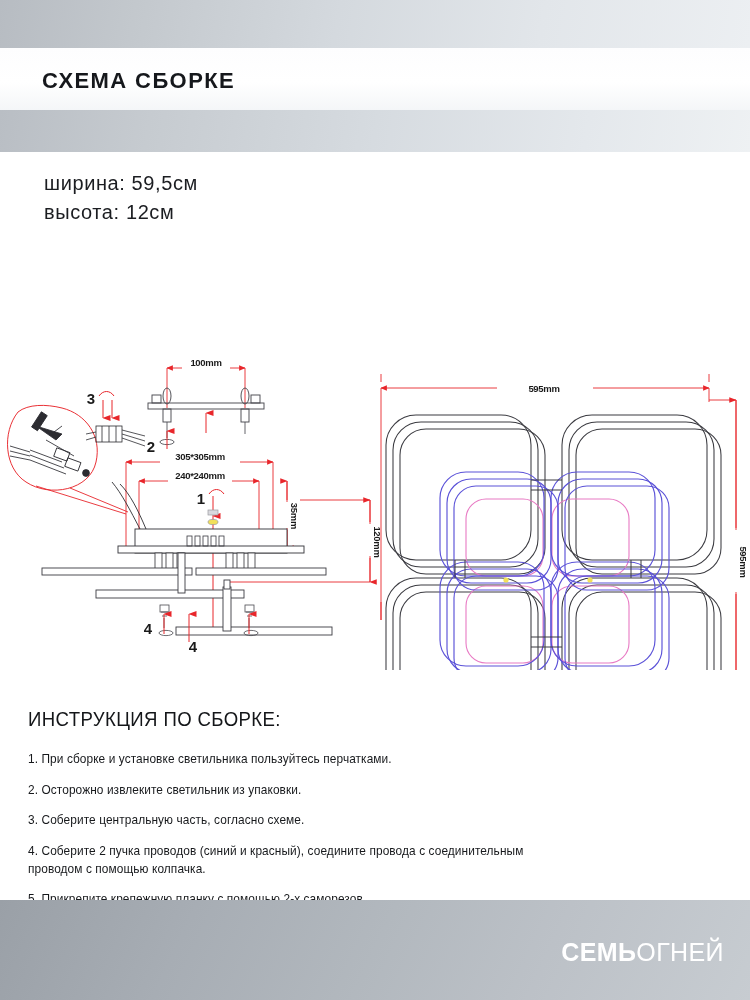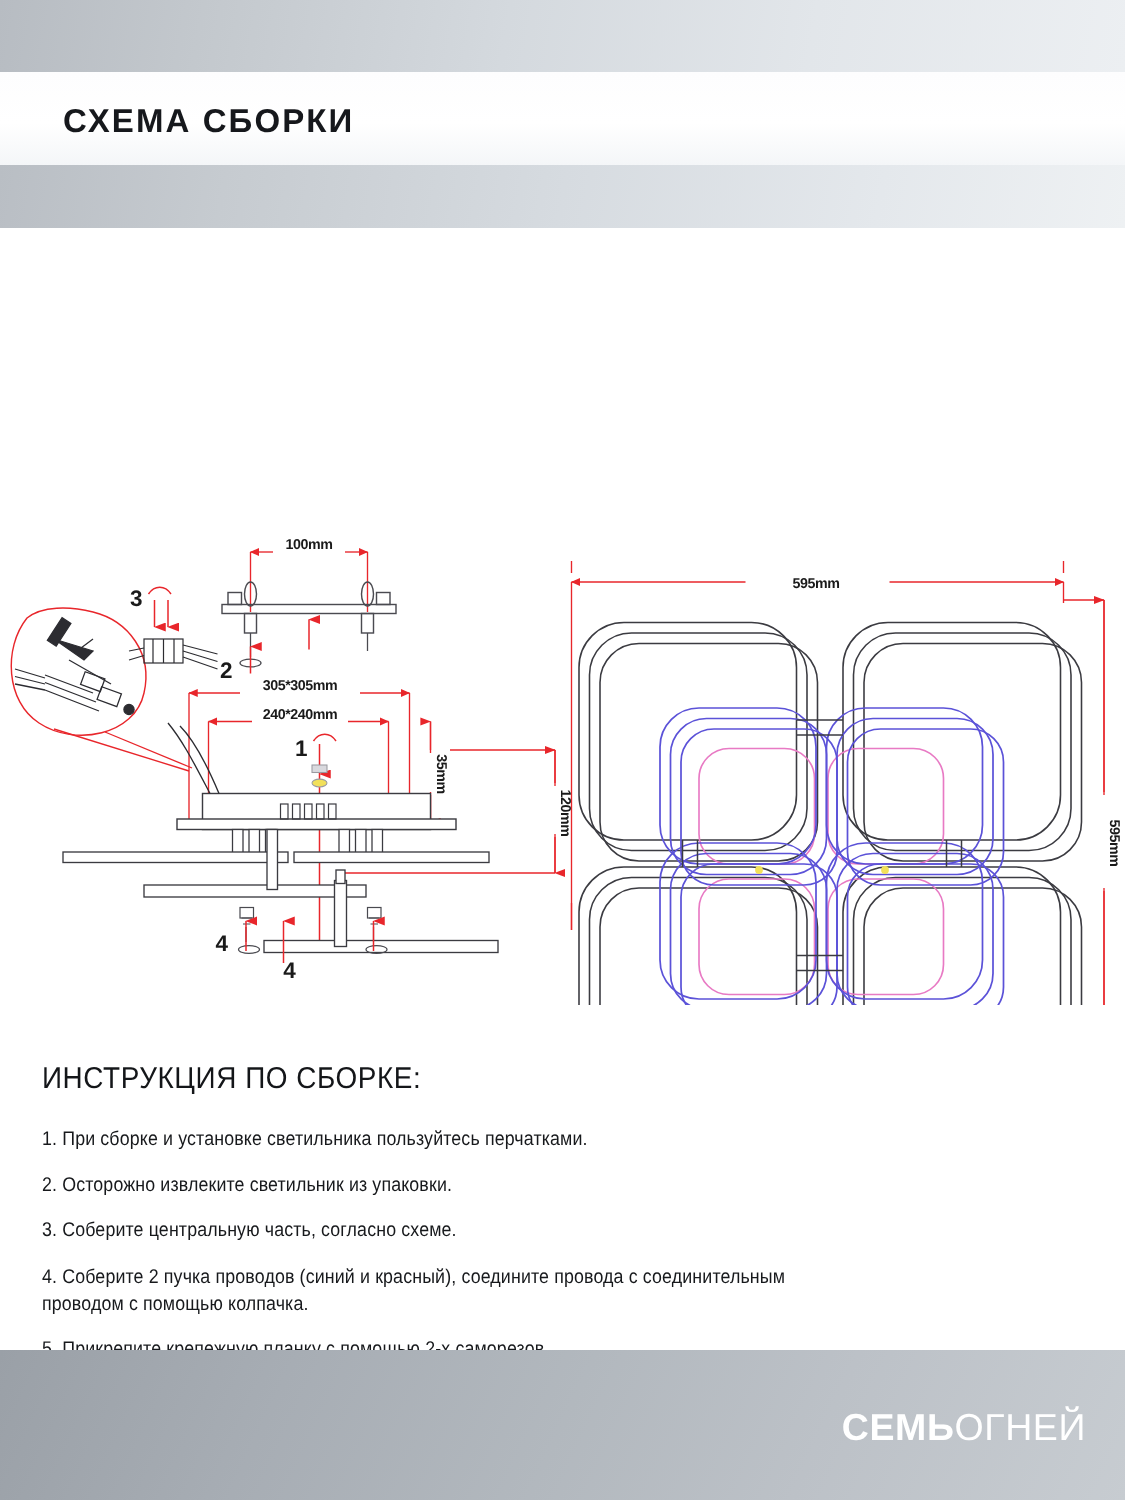--- a/index.html
+++ b/index.html
@@ -71,24 +71,32 @@
     font-family:"Liberation Sans","DejaVu Sans",sans-serif;
   }
   #footer-logo .lg-bold{font-weight:bold;margin-left:40px;}
   #footer-logo .lg-light{font-weight:normal;margin-top:21px;}
 </style>
 </head>
 <body>
 
 <div id="header-top-bar"></div>
 <div id="header-title-band"></div>
-<div id="page-title">СХЕМА СБОРКИ</div>
+<div id="page-title">СХЕМА СБОРКЕ</div>
 <div id="header-bottom-bar"></div>
 
 <div id="spec-block">
+  <div class="spec-line">
+    <span>ширина:</span>
+    <span class="spec-clip">59,5см</span>
+  </div>
+  <div class="spec-line">
+    <span>высота:</span>
+    <span>12см</span>
+  </div>
 </div>
 
 <div id="drawing-area">
 <svg width="750" height="520" viewBox="0 0 750 520" xmlns="http://www.w3.org/2000/svg">
   <defs>
     <marker id="ar-r" markerWidth="7" markerHeight="7" refX="6.5" refY="3" orient="auto">
       <path d="M0,0 L7,3 L0,6 z" fill="#e8262b"></path>
     </marker>
     <marker id="ar-l" markerWidth="7" markerHeight="7" refX="0.5" refY="3" orient="auto">
       <path d="M7,0 L0,3 L7,6 z" fill="#e8262b"></path>

